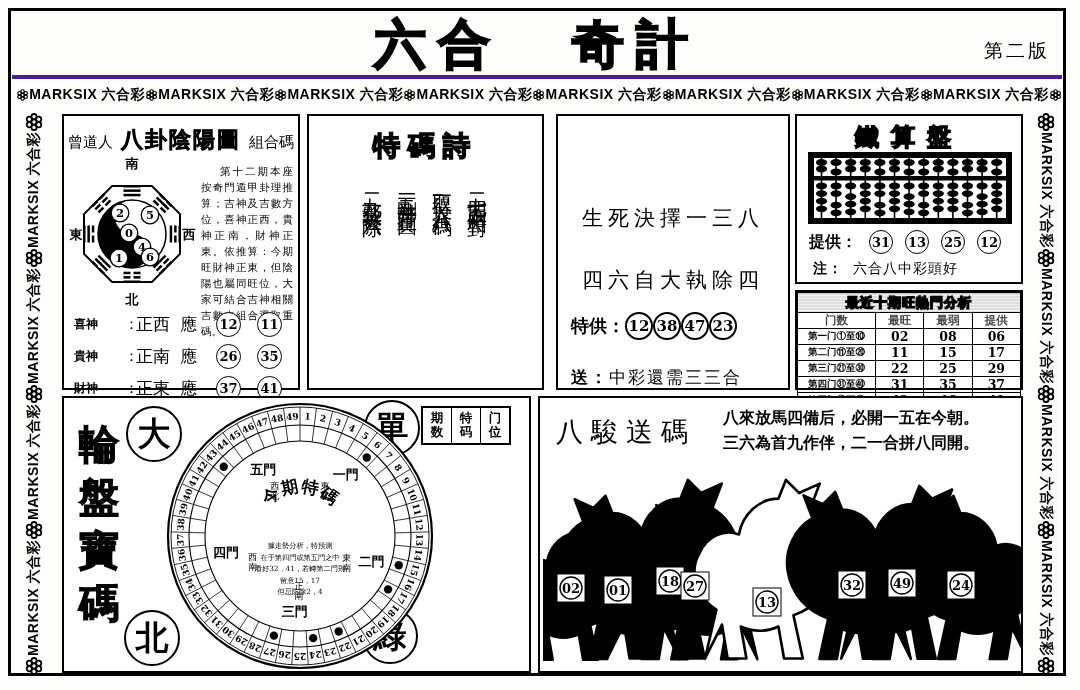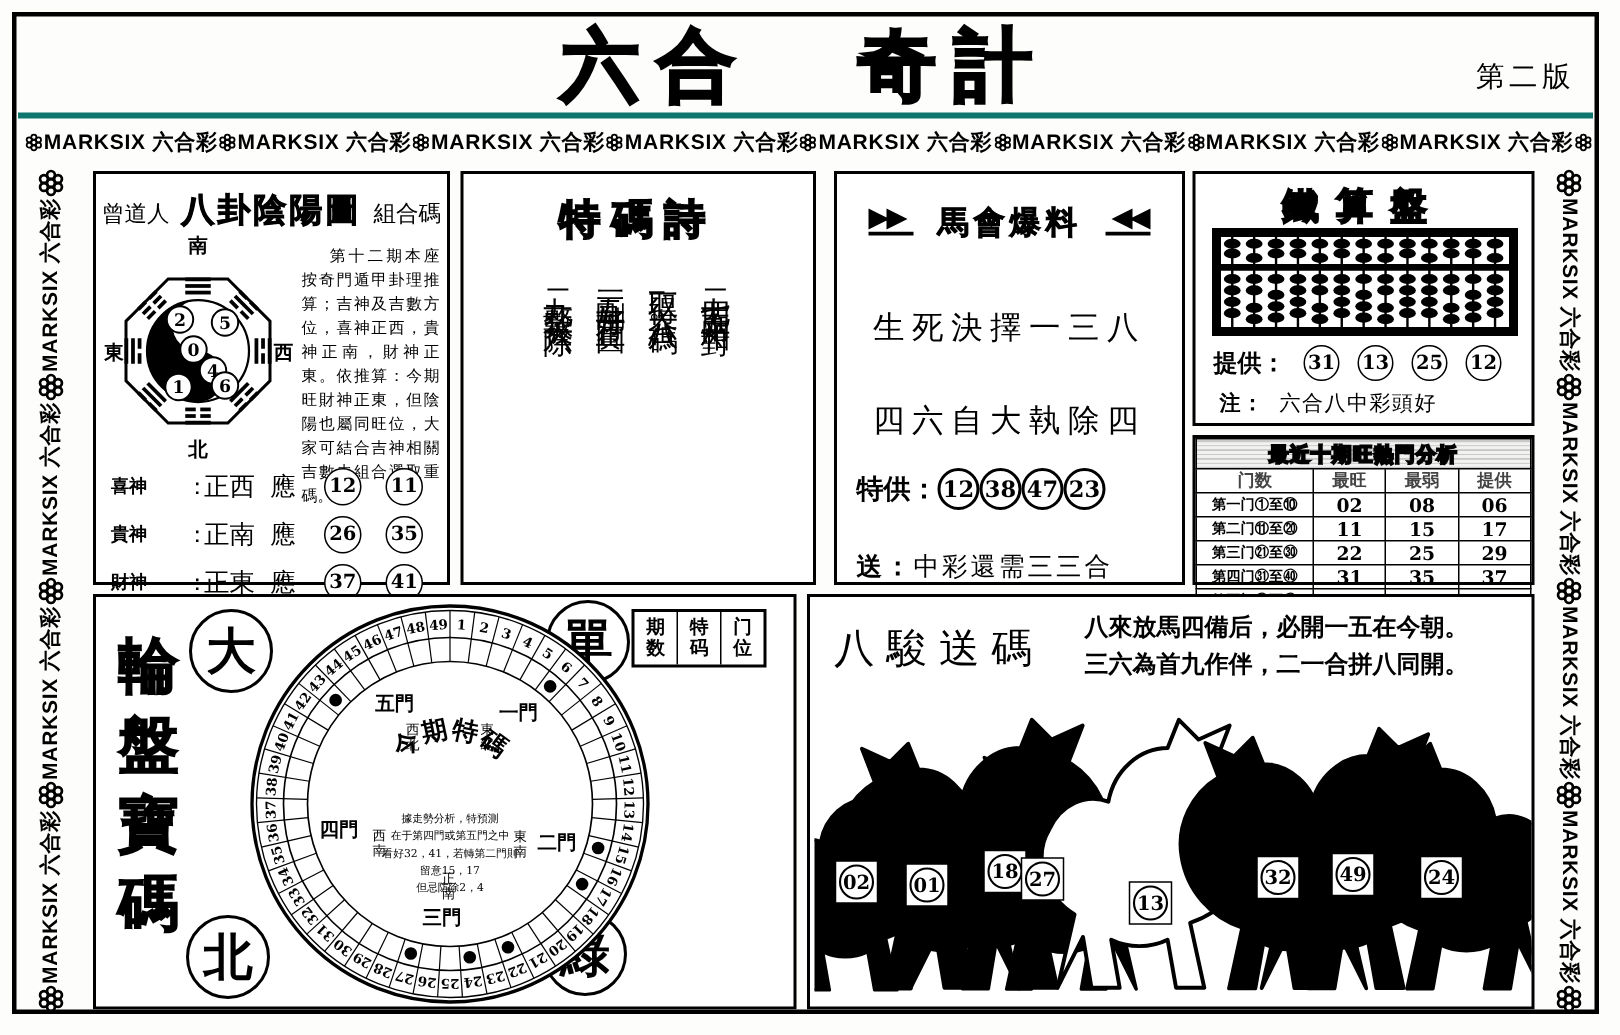--- a/index.html
+++ b/index.html
@@ -1,20 +1,20 @@
 <!DOCTYPE html>
 <html><head>
 <meta charset="utf-8">
 <style>
   html,body{margin:0;padding:0;background:#e9e9e6;}
   .page{position:relative;width:1080px;height:690px;background:#fdfdfb;color:#000;
         font-family:"Liberation Sans",sans-serif;overflow:hidden;}
   .frame{position:absolute;left:8px;top:8px;width:1058px;height:668px;border:3px solid #000;box-sizing:border-box;}
   
-  .title-row{position:absolute;left:12px;top:12px;width:1050px;height:63px;border-bottom:4px solid #0f766e;
+  .title-row{position:absolute;left:12px;top:12px;width:1050px;height:63px;border-bottom:4px solid #4c1d95;
              display:flex;align-items:center;justify-content:center;gap:70px;}
   .main-title{font-size:52px;font-weight:900;letter-spacing:12px;-webkit-text-stroke:2px #000;line-height:1;}
   .edition{position:absolute;right:30px;top:38px;font-size:19px;letter-spacing:3px;font-family:"DejaVu Serif",serif;}
   
   .top-strip{position:absolute;left:16px;top:81px;width:1046px;height:28px;display:flex;align-items:center;justify-content:space-between;}
   .brand{display:flex;align-items:center;font-weight:bold;font-size:14px;white-space:nowrap;letter-spacing:0.5px;}
   .side-strip{position:absolute;top:112px;width:46px;height:564px;display:flex;flex-direction:column;
               justify-content:space-between;align-items:center;}
   #left-strip{left:11px;}  #right-strip{right:11px;}
   .side-unit{position:relative;width:46px;height:110px;}
@@ -429,31 +429,20 @@
     <div class="poem-title hollow">特碼詩</div>
     <div class="poem-body">
       <div>二七四五兩相對，</div>
       <div>取得一六合八碼。</div>
       <div>三五剛好月正圓，</div>
       <div>二九整數被六除。</div>
     </div>
   </div>
 
   <div class="panel" id="panel-club">
-    <div class="club-head">
-      <svg class="chev" width="36" height="20" viewBox="0 0 36 20">
-          <path d="M2,1 L16,8 L2,15 Z M14,1 L28,8 L14,15 Z" fill="#000"></path>
-          <rect x="2" y="16.5" width="30" height="2.5" fill="#000"></rect>
-        </svg>
-      <span class="club-title">馬會爆料</span>
-      <svg class="chev r" width="36" height="20" viewBox="0 0 36 20">
-          <path d="M2,1 L16,8 L2,15 Z M14,1 L28,8 L14,15 Z" fill="#000"></path>
-          <rect x="2" y="16.5" width="30" height="2.5" fill="#000"></rect>
-        </svg>
-    </div>
     <div class="club-line" id="club-line1">生死決擇一三八</div>
     <div class="club-line" id="club-line2">四六自大執除四</div>
     <div class="club-special">
       <span class="label">特供：</span>
     <span class="circ">12</span>
         <span class="circ">38</span>
         <span class="circ">47</span>
         <span class="circ">23</span>
       </div>
     <div class="club-send">

